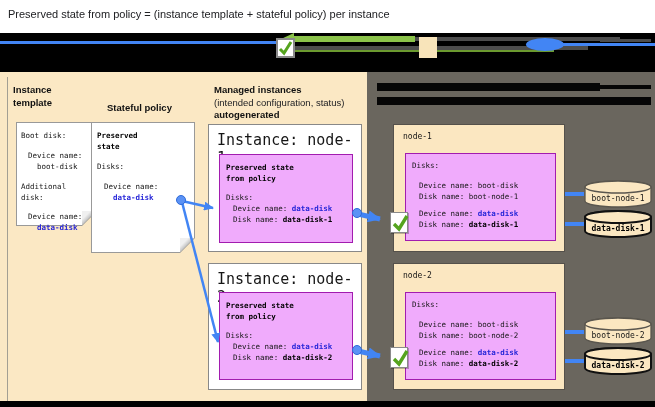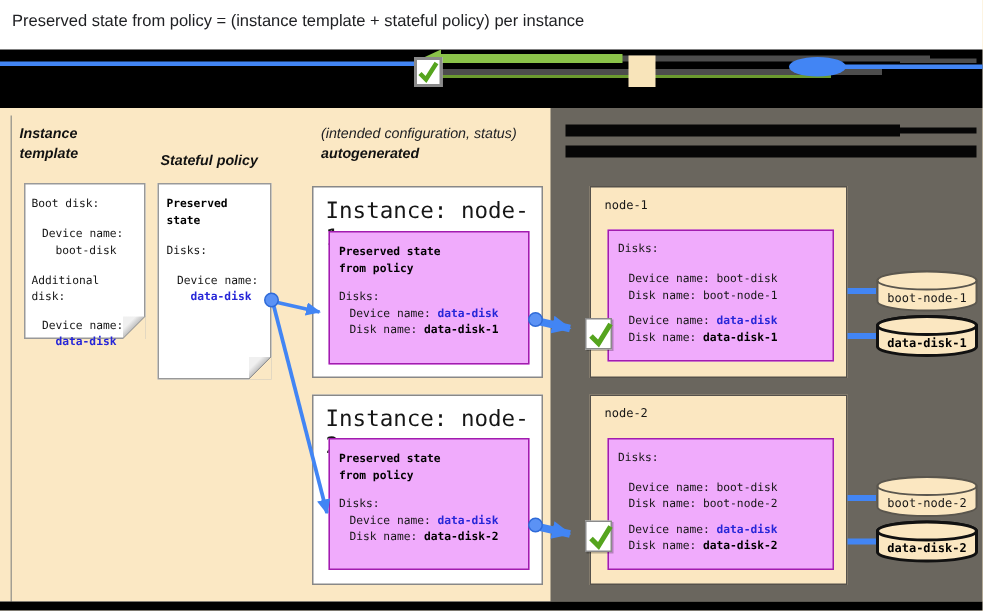--- a/index.html
+++ b/index.html
@@ -24,21 +24,21 @@
   .b-check{left:276px;top:5px;width:19px;height:20px;background:#fff;border:2px solid #8a8a8a;box-sizing:border-box;}
   .b-tan{left:419px;top:4px;width:18px;height:21px;background:#f8e4ba;}
   .b-ellipse{left:526px;top:5px;width:38px;height:13px;background:#4285f4;border-radius:50%;}
 
   
   .tan-panel{left:0;top:72px;width:655px;height:329px;background:#fbe8c4;}
   .gray-panel{left:367px;top:72px;width:288px;height:329px;background:#6a665e;}
   .panel-edge{left:7px;top:77px;width:1px;height:324px;background:#a39f93;}
   .bottom-bar{left:0;top:401px;width:655px;height:6px;background:#000;}
 
-  .sec-heading{font-size:9.5px;font-weight:bold;color:#111;line-height:12.5px;font-style:italic;}
+  .sec-heading{font-size:9.5px;font-weight:bold;color:#111;line-height:12.5px;}
   .sec-sub{font-weight:normal;color:#202124;}
 
   
   .doc{background:#fff;border:1px solid #999;box-sizing:border-box;}
   .doc::after{content:"";position:absolute;right:-1px;bottom:-1px;width:15px;height:15px;
       background:linear-gradient(135deg,#f0f0f0 28%,#c6c6c6 46%,#8f8f8f 49%,#fbe8c4 51%);}
 
   .mono{font-family:"DejaVu Sans Mono", monospace;font-size:7.5px;line-height:11px;color:#161616;}
   .gap9{height:9px;} .gap8{height:8px;} .gap6{height:6px;}
   .ind1{padding-left:7px;} .ind2{padding-left:16px;}
@@ -101,33 +101,34 @@
     <div>Additional</div>
     <div>disk:</div>
     <div class="gap8"></div>
     <div class="ind1">Device name:</div>
     <div class="ind2 blue">data-disk</div>
   </div>
 </div>
 
 <div class="abs sec-heading" style="left:107px;top:102px;">Stateful policy</div>
 
-<div class="abs doc" style="left:105px;top:122px;width:76px;height:131px;">
+<div class="abs doc" style="left:91px;top:122px;width:104px;height:131px;">
   <div class="mono" style="padding:7px 0 0 5px;">
     <div class="bold">Preserved</div>
     <div class="bold">state</div>
     <div class="gap9"></div>
     <div>Disks:</div>
     <div class="gap9"></div>
     <div class="ind1">Device name:</div>
     <div class="ind2 blue">data-disk</div>
   </div>
 </div>
 
 <div class="abs sec-heading" style="left:214px;top:84px;width:156px;">
+  <div>Managed instances</div>
   <div class="sec-sub">(intended configuration, status)</div>
   <div>autogenerated</div>
 </div>
 
 <div class="abs card" style="left:208px;top:124px;width:154px;height:128px;">
   <div class="card-title" style="padding:6px 0 0 8px;">Instance: node-1</div>
 </div>
 <div class="abs inner-box" style="left:219px;top:154px;width:134px;height:89px;">
   <div class="mono" style="padding:7px 0 0 6px;">
     <div class="bold">Preserved state</div>

